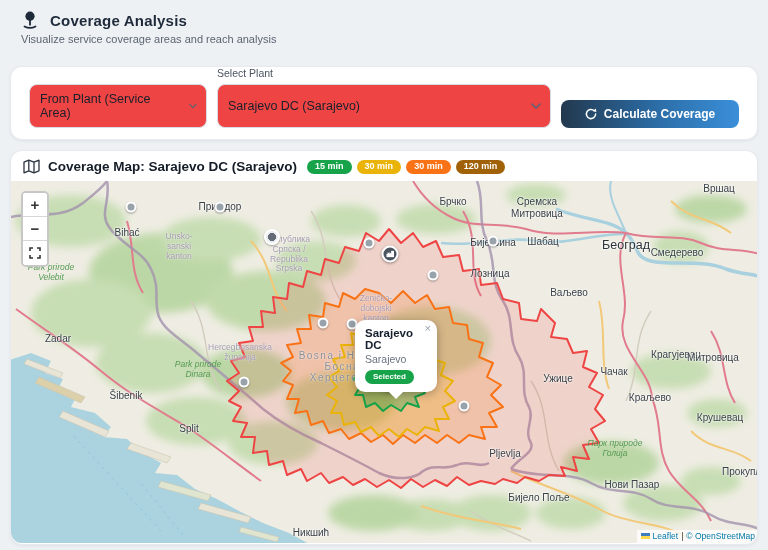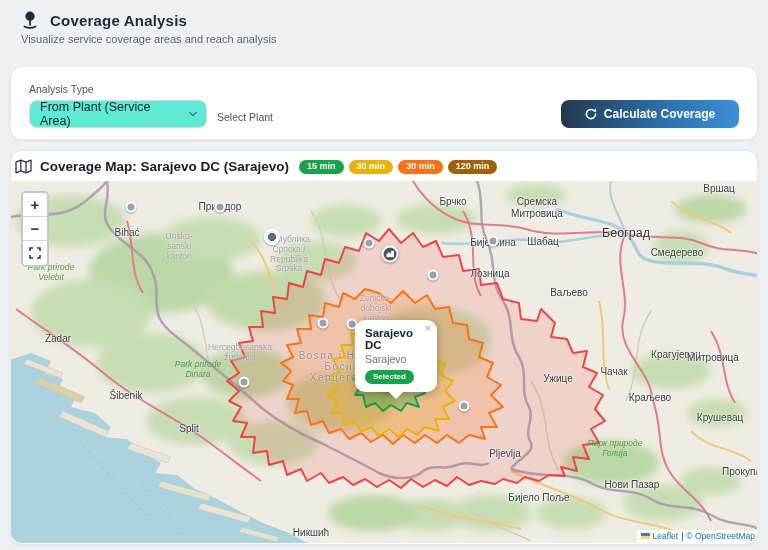--- a/index.html
+++ b/index.html
@@ -14,49 +14,49 @@
   .hdr p { font-size:11px; color:#5b6472; margin-top:3px; margin-left:1px; }
 
   
   .card { background:#fff; border:1px solid #e7eaef; border-radius:12px;
           box-shadow:0 1px 3px rgba(16,24,40,.07); }
 
   
   .filters { position:absolute; left:10px; top:66px; width:748px; height:74px;
              padding:11px 18px; display:flex; gap:10px; align-items:flex-end; }
   .field label { display:block; font-size:10.5px; color:#4a5360; margin-bottom:5px; }
-  .select { height:28px; border:1px solid #d7dbe2; border-radius:8px; background:#5eead4;
+  .select { height:44px; border:1px solid #d7dbe2; border-radius:8px; background:#ef4444;
             display:flex; align-items:center; justify-content:space-between;
             padding:0 9px 0 10px; font-size:12.5px; color:#18202b; cursor:pointer;gap:36px; }
   .f1 .select { width:178px; }
   .f2 { flex:1; }
   .f2 .select { width:100%; }
   .calc-btn { flex:0 0 178px; height:28px; border:none; border-radius:8px; cursor:pointer;
               background:linear-gradient(90deg,#22384e 0%,#2c6ea8 55%,#3a8fd9 100%);
               color:#fff; font-size:12px; font-weight:bold; font-family:inherit;
               display:flex; align-items:center; justify-content:center; gap:7px; }
 
   
   .map-card { position:absolute; left:10px; top:150px; width:748px; height:395px;
               padding:0; overflow:hidden; }
-  .map-title-row { display:flex; align-items:center; gap:8px; padding:8px 12px 7px 4px; }
+  .map-title-row { display:flex; align-items:center; gap:8px; padding:8px 12px 7px 12px; }
   .map-title-row h2 { font-size:13.5px; font-weight:bold; color:#141c28; }
   .legend { display:flex; gap:5px; margin-left:2px; }
   .badge { font-size:9px; font-weight:bold; color:#fff; border-radius:999px;
            padding:2.5px 8px; line-height:1; }
 
   
   .map { position:relative; width:748px; height:362px; background:#efede3; overflow:hidden;
          border-radius:0 0 11px 11px; cursor:grab; }
   .map svg.base { position:absolute; left:0; top:0; }
 
   .lbl { position:absolute; transform:translate(-50%,-50%); white-space:pre; text-align:center;
          line-height:1.2; pointer-events:none; }
   .lbl.city    { font-size:10px; color:#383f46; text-shadow:0 0 2px #fff,0 0 3px #fff; }
-  .lbl.city-lg { font-size:12.5px; color:#2c333a; text-shadow:0 0 2px #fff,0 0 3px #fff; }
+  .lbl.city-lg { font-size:12.5px; color:#2c333a; text-shadow:0 0 2px #fff,0 0 3px #fff;margin-top:12px; }
   .lbl.admin   { font-size:8.5px; color:#a79ab2; line-height:1.15; text-shadow:0 0 2px #fff; }
   .lbl.park    { font-size:8.5px; color:#559a54; font-style:italic; line-height:1.2; }
   .lbl.country { font-size:10px; color:#8a8f98; letter-spacing:1.5px; text-shadow:0 0 2px #fff; }
 
   .mk { position:absolute; transform:translate(-50%,-50%); border-radius:50%;
         display:flex; align-items:center; justify-content:center; cursor:pointer; }
   .mk-small    { width:11px; height:11px; background:#98a2ab; border:2px solid #fff;
                  box-shadow:0 1px 2px rgba(0,0,0,.35); }
   .mk-hub      { width:16px; height:16px; border:2px solid #fff;
                  background:radial-gradient(circle,#636c76 0 4px,#e9edf0 4px);
@@ -113,30 +113,35 @@
         <rect x="9.1" y="10" width="1.8" height="5.5" fill="#1e2a3a"></rect>
         <path d="M4.5 16.5 Q10 19.4 15.5 16.5" fill="none" stroke="#1e2a3a" stroke-width="1.7" stroke-linecap="round"></path>
       </svg>
       <h1>Coverage Analysis</h1>
     </div>
     <p>Visualize service coverage areas and reach analysis</p>
   </div>
 
   <div class="card filters">
     <div class="field f1">
-      <label>Analysis Type</label>
       <div class="select">
         <span>From Plant (Service Area)</span>
         <svg width="10" height="6" viewBox="0 0 10 6">
           <path d="M1 1 L5 5 L9 1" fill="none" stroke="#5b6472" stroke-width="1.5" stroke-linecap="round"></path>
         </svg>
       </div>
     </div>
     <div class="field f2">
       <label>Select Plant</label>
+      <div class="select">
+        <span>Sarajevo DC (Sarajevo)</span>
+        <svg width="10" height="6" viewBox="0 0 10 6">
+          <path d="M1 1 L5 5 L9 1" fill="none" stroke="#5b6472" stroke-width="1.5" stroke-linecap="round"></path>
+        </svg>
+      </div>
     </div>
     <button class="calc-btn">
       <svg width="12" height="12" viewBox="0 0 12 12">
         <path d="M10.6 6a4.6 4.6 0 1 1-1.35-3.25" fill="none" stroke="#fff" stroke-width="1.5" stroke-linecap="round"></path>
         <polygon points="10.9,0.4 11.3,4.1 7.8,2.9" fill="#fff"></polygon>
       </svg>
       <span>Calculate Coverage</span>
     </button>
   </div>
 

